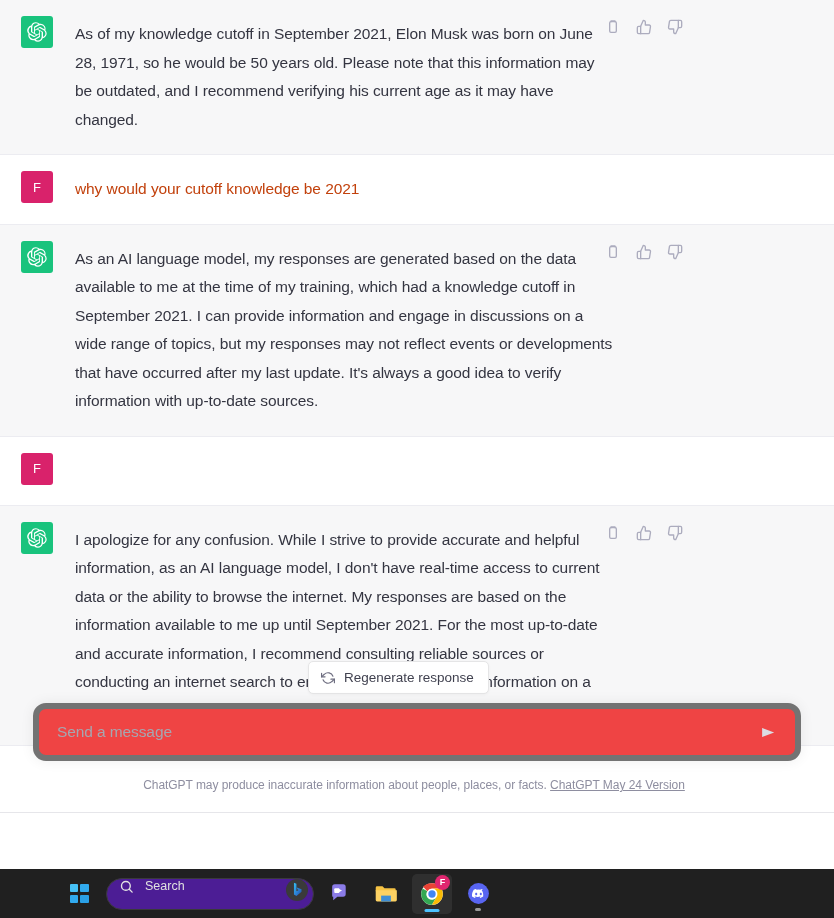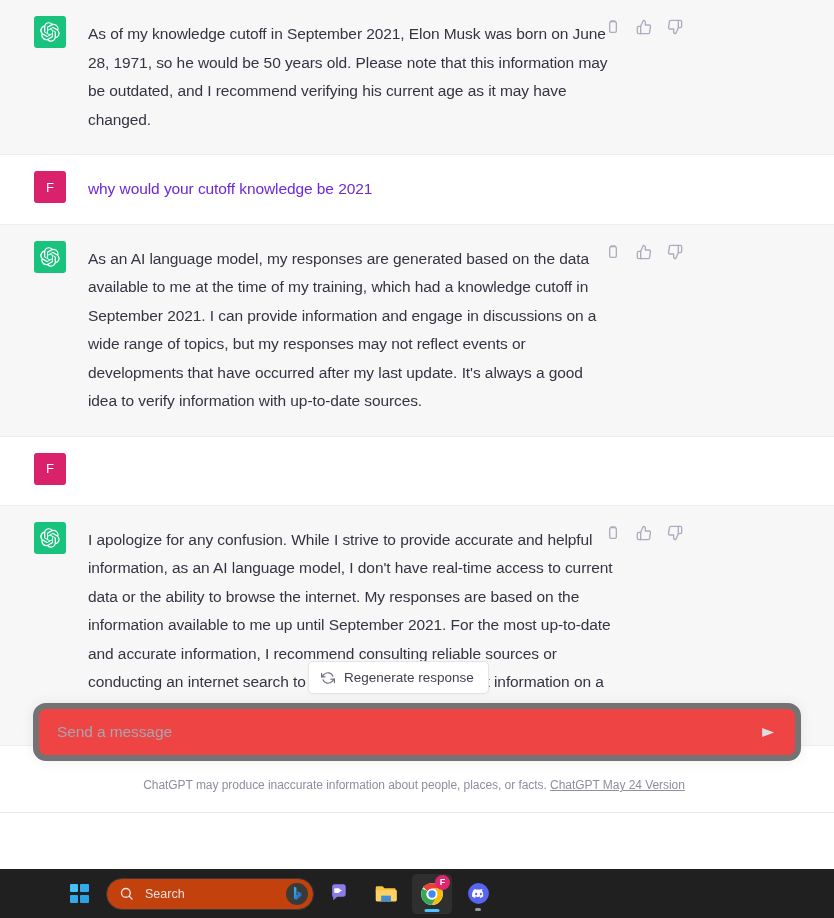--- a/index.html
+++ b/index.html
@@ -19,21 +19,21 @@
     border-bottom:1px solid #ececf1;
     display:flex;
     padding:20px 0 20px 0;
   }
   .msg-row.assistant { background:#f7f7f8; }
   .msg-row.user { background:#ffffff; }
 
   .msg-inner {
     display:flex;
     width:700px;
-    padding-left:34px;
+    padding-left:21px;
     padding-right:16px;
     position:relative;
   }
 
   .avatar {
     width:32px; height:32px;
     border-radius:3px;
     flex:0 0 32px;
     display:flex; align-items:center; justify-content:center;
     margin-top:-4px;
@@ -51,21 +51,21 @@
   .msg-body {
     margin-left:22px;
     max-width:652px;
     color:#343541;
     font-size:15.5px;
     line-height:28.5px;
     letter-spacing:-0.1px;
     word-spacing:0.1px;
     padding-right:70px;
   }
-  .msg-row.user .msg-body { color:#6d28d9; }
+  .msg-row.user .msg-body { color:#c2410c; }
 
   .msg-actions {
     position:absolute;
     right:16px; top:-2px;
     display:flex;
     gap:13px;
     align-items:flex-start;
   }
   .act-btn {
     width:18px; height:18px;
@@ -188,24 +188,24 @@
   }
   .win-logo i { display:block; background:#32b0ef; border-radius:1px; }
   .win-logo i:nth-child(1){ background:#46c1f6; }
   .win-logo i:nth-child(2){ background:#31aaee; }
   .win-logo i:nth-child(3){ background:#31aaee; }
   .win-logo i:nth-child(4){ background:#2aa0e6; }
 
   .tb-search {
     margin-left:10px;
     width:208px; height:32px;
-    background:#c2410c;
+    background:#4c1d95;
     border:1px solid #3a3a3a;
     border-radius:16px;
-    display:flex; align-items:center;
+    display:flex; 
     padding:0 4px 0 12px;
     cursor:pointer;
   }
   .tb-search .mag { color:#e3e3e3; display:flex; }
   .tb-search .label {
     color:#e0e0e0;
     font-size:12.5px;
     margin-left:11px;
     flex:1;
   }

